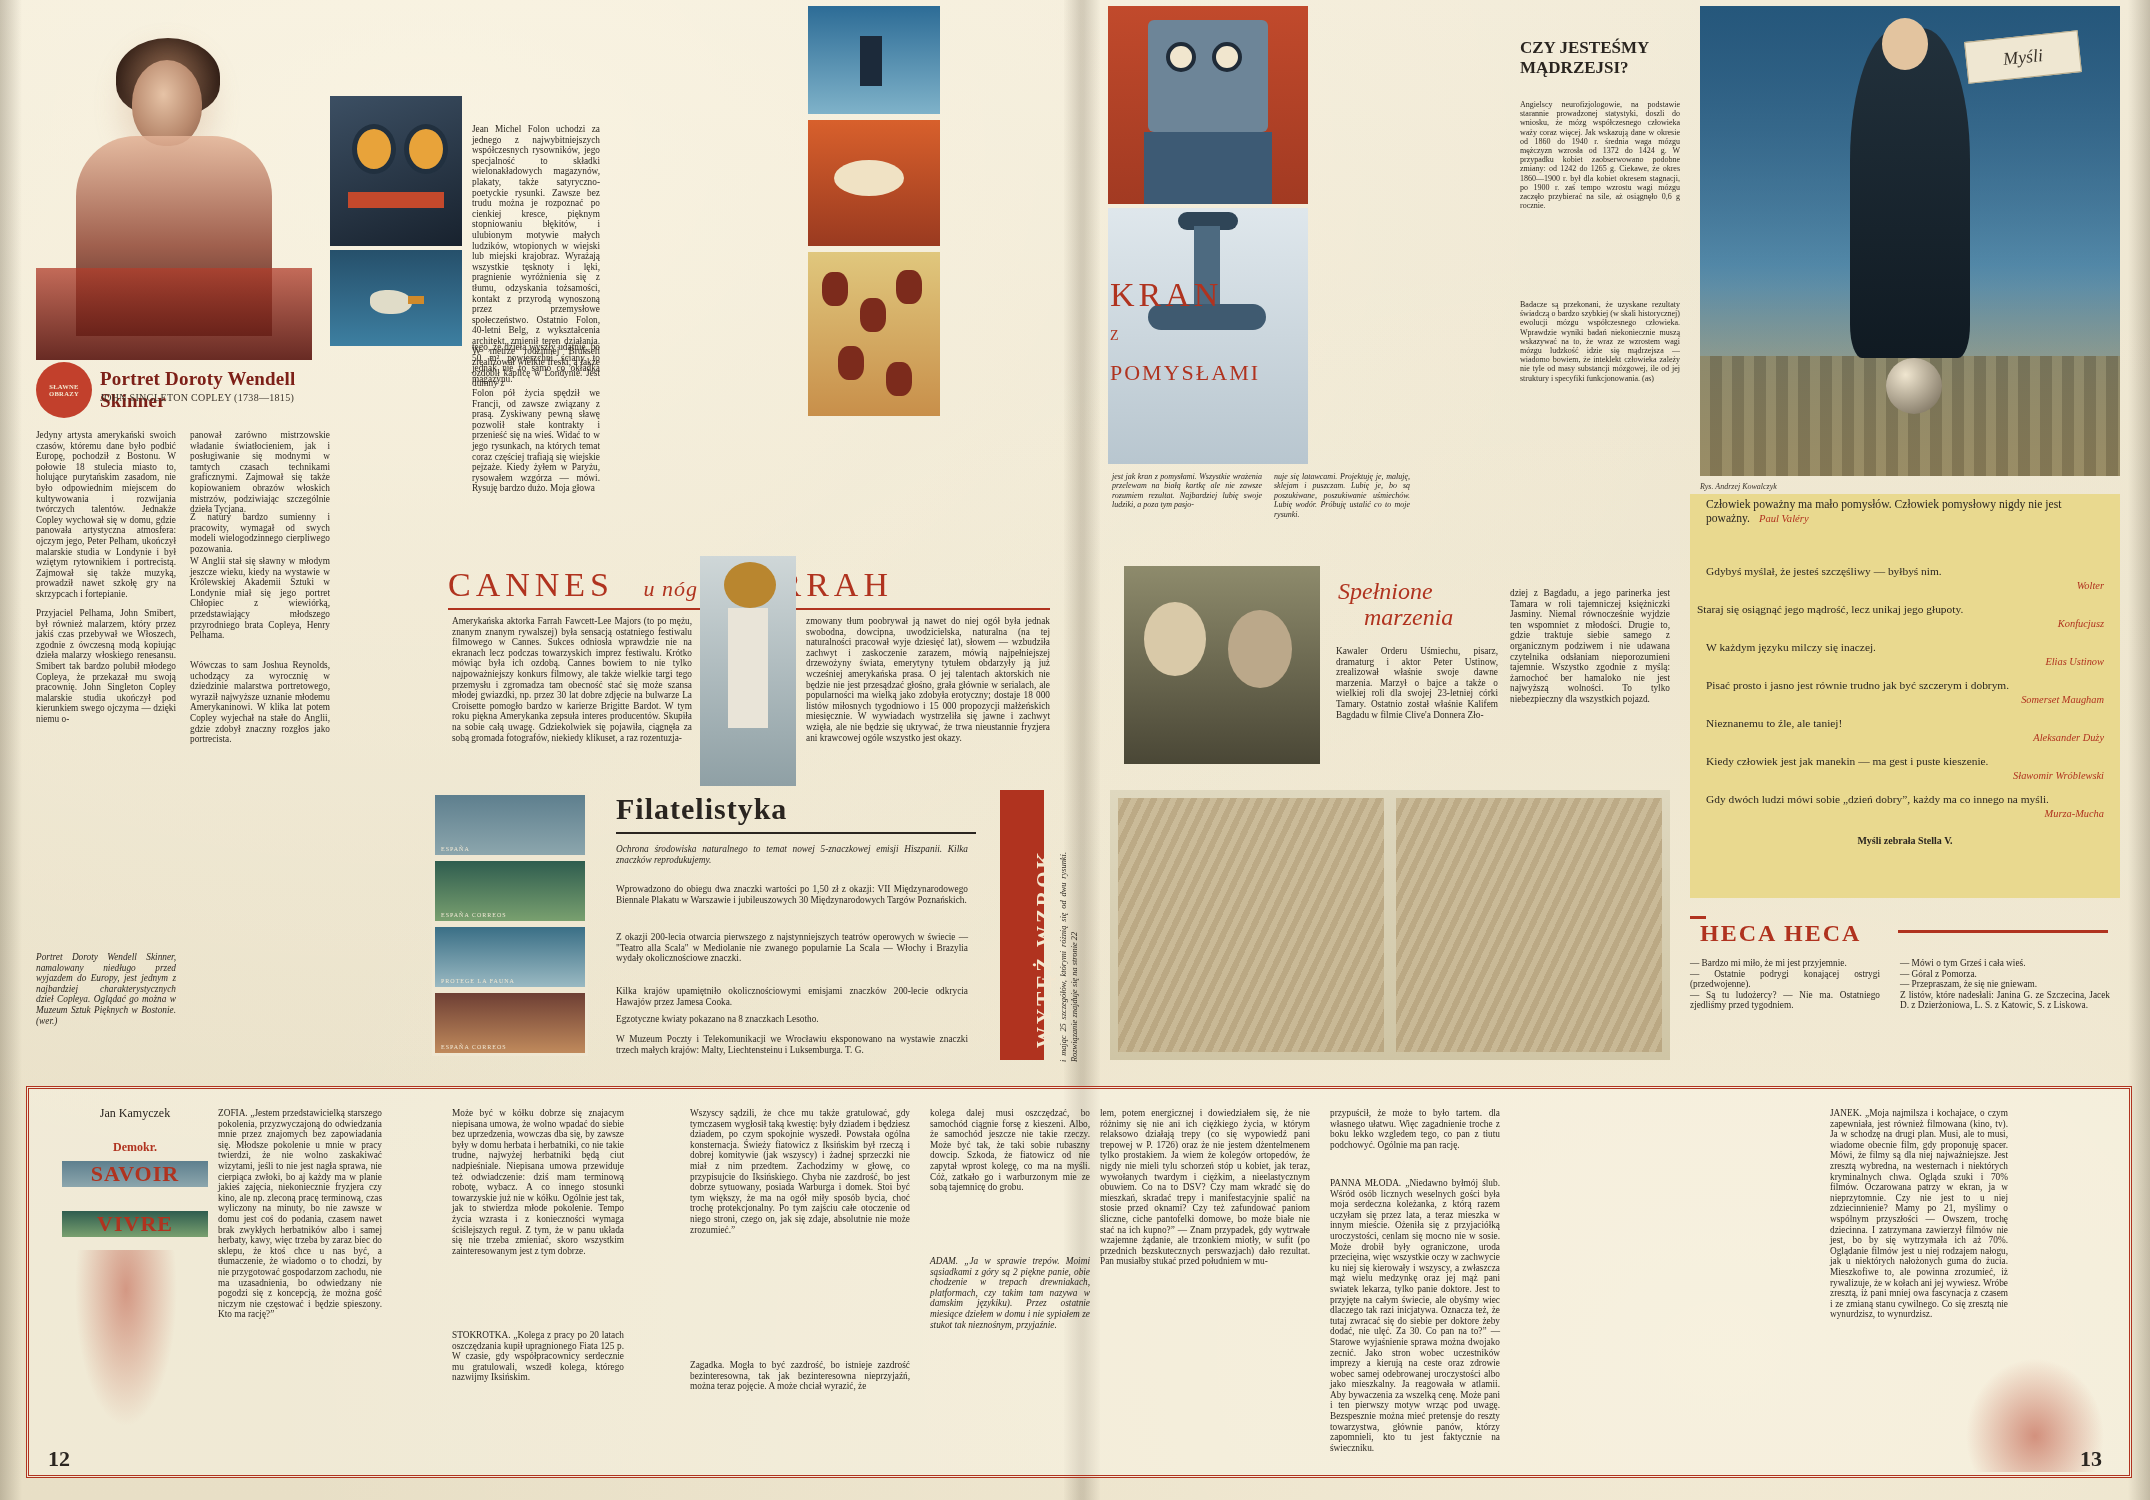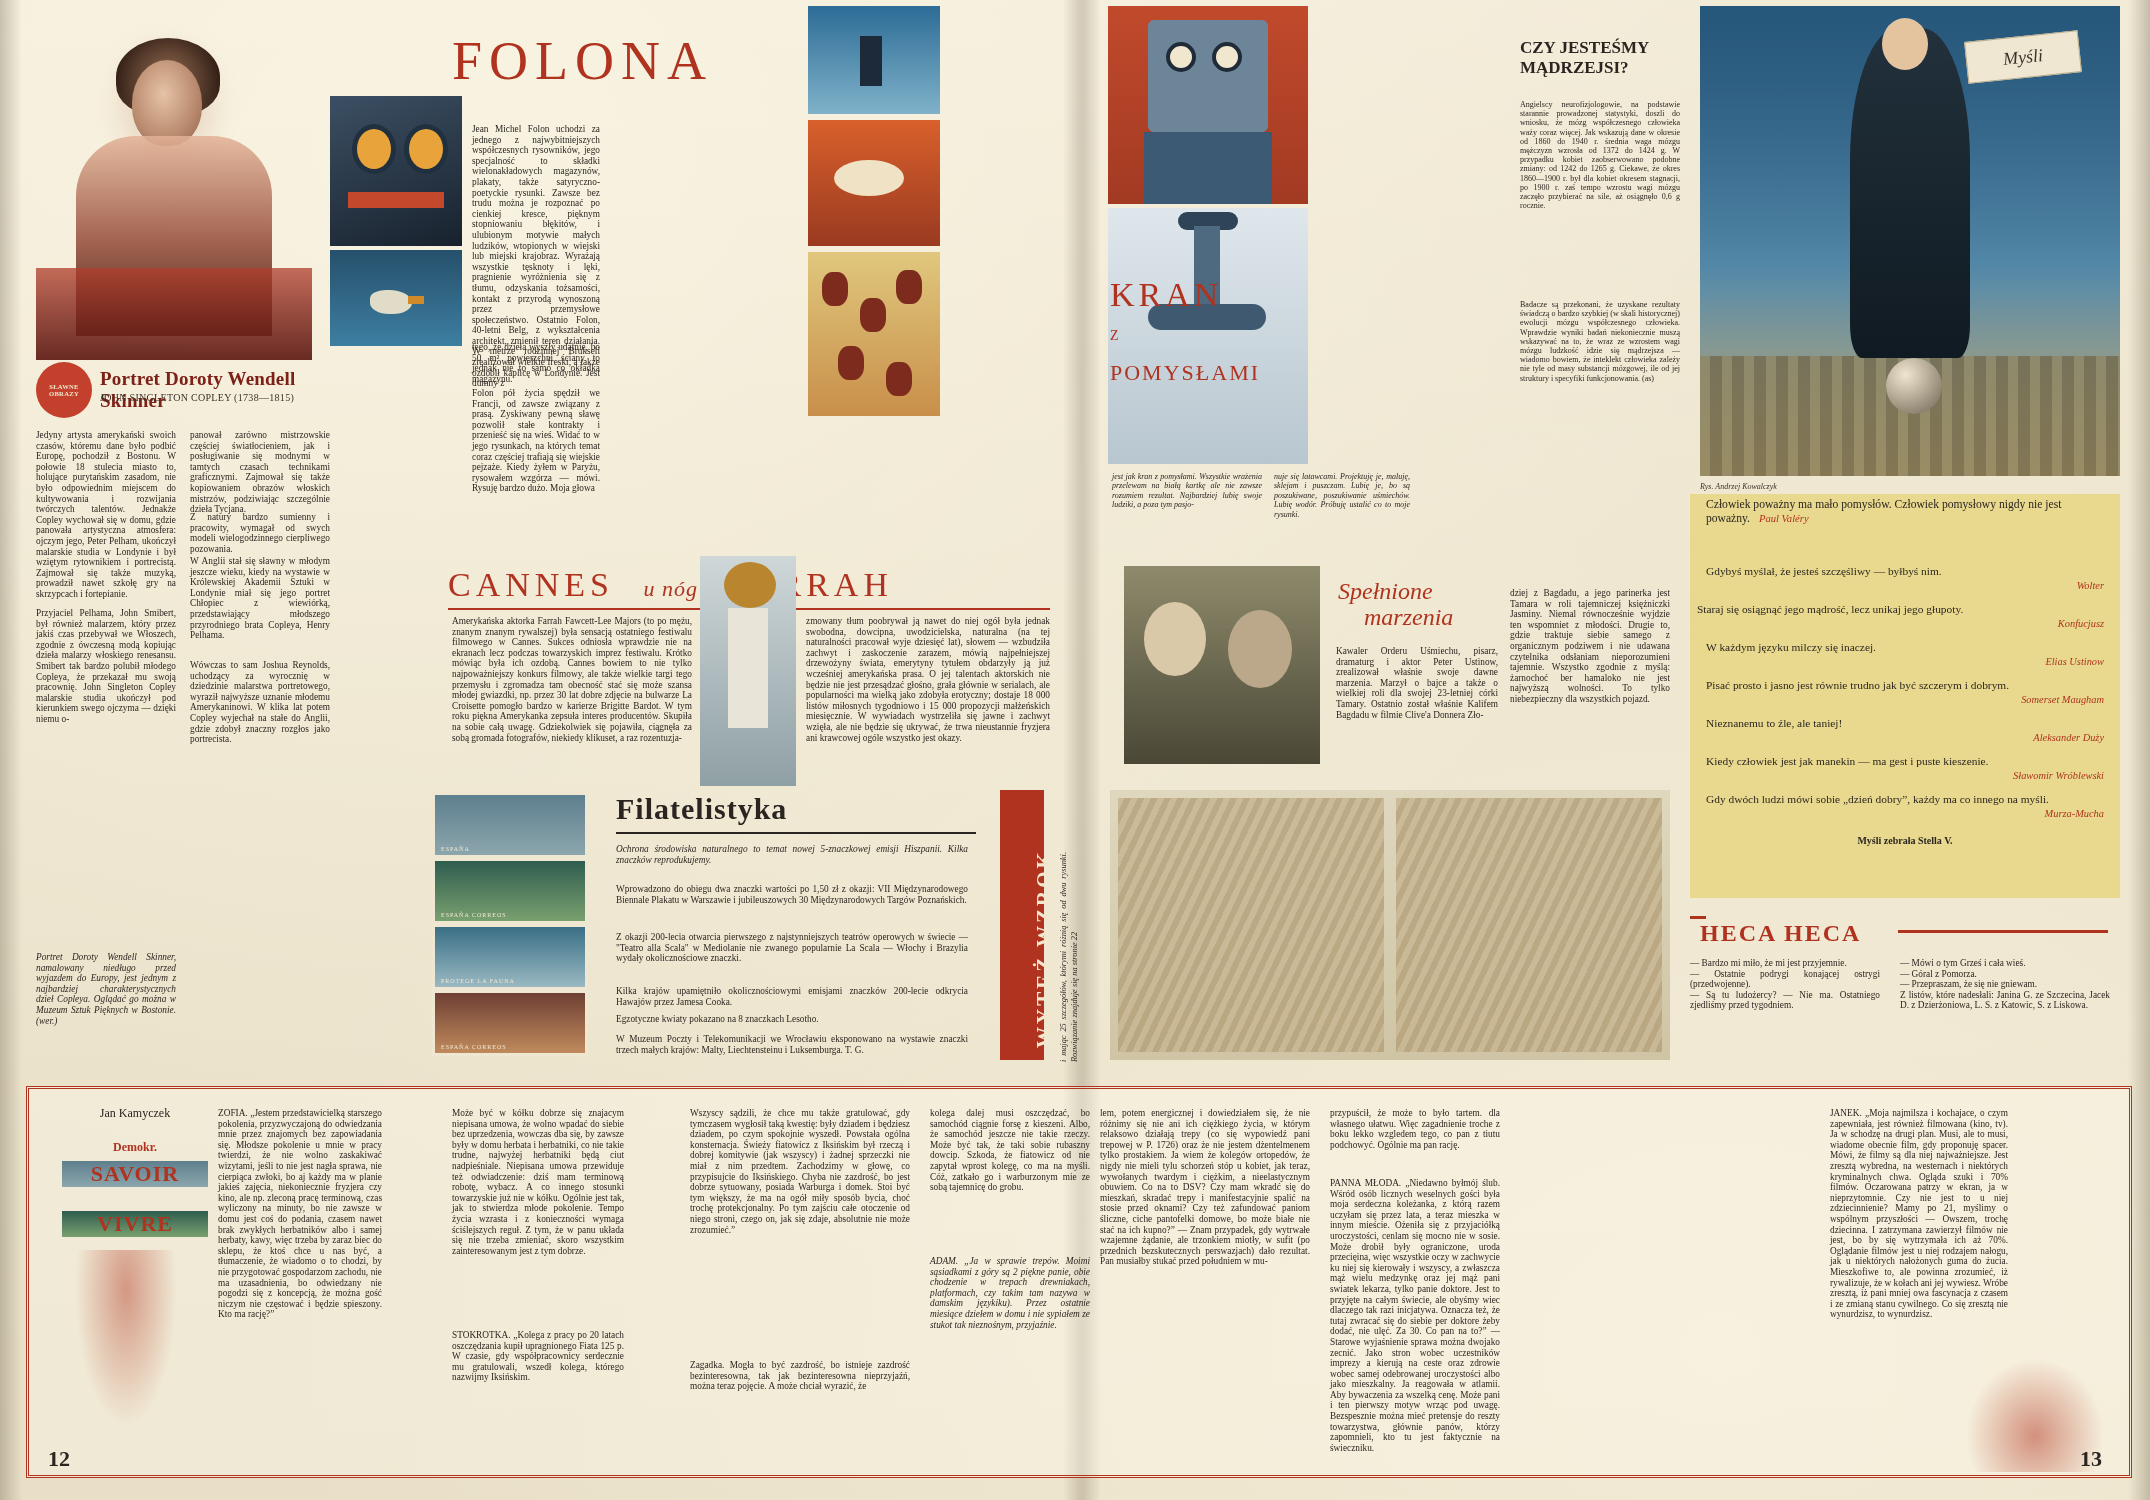--- a/index.html
+++ b/index.html
@@ -230,27 +230,26 @@
     <div class="body"></div>
     <div class="tablecloth"></div>
   </div>
 
   <div id="stamp-red">SŁAWNE OBRAZY</div>
   <div id="portrait-title">Portret Doroty Wendell Skinner</div>
   <div id="portrait-sub">JOHN SINGLETON COPLEY (1738—1815)</div>
 
   <div class="col txt" style="left:36px;top:430px;width:140px;">Jedyny artysta amerykański swoich czasów, któremu dane było podbić Europę, pochodził z Bostonu. W połowie 18 stulecia miasto to, holujące purytańskim zasadom, nie było odpowiednim miejscem do kultywowania i rozwijania twórczych talentów. Jednakże Copley wychował się w domu, gdzie panowała artystyczna atmosfera: ojczym jego, Peter Pelham, ukończył malarskie studia w Londynie i był wziętym rytownikiem i portrecistą. Zajmował się także muzyką, prowadził nawet szkołę gry na skrzypcach i fortepianie.</div>
   <div class="col txt" style="left:36px;top:608px;width:140px;">Przyjaciel Pelhama, John Smibert, był również malarzem, który przez jakiś czas przebywał we Włoszech, zgodnie z ówczesną modą kopiując dzieła malarzy włoskiego renesansu. Smibert tak bardzo polubił młodego Copleya, że przekazał mu swoją pracownię. John Singleton Copley malarskie studia ukończył pod kierunkiem swego ojczyma — dzięki niemu o-</div>
-  <div class="col txt" style="left:190px;top:430px;width:140px;">panował zarówno mistrzowskie częściej światłocieniem, jak i posługiwanie się modnymi w tamtych czasach technikami graficznymi. Zajmował się także kopiowaniem obrazów włoskich mistrzów, podziwiając szczególnie dzieła Tycjana.</div>
+  <div class="col txt" style="left:190px;top:430px;width:140px;">panował zarówno mistrzowskie władanie światłocieniem, jak i posługiwanie się modnymi w tamtych czasach technikami graficznymi. Zajmował się także kopiowaniem obrazów włoskich mistrzów, podziwiając szczególnie dzieła Tycjana.</div>
   <div class="col txt" style="left:190px;top:512px;width:140px;">Z natury bardzo sumienny i pracowity, wymagał od swych modeli wielogodzinnego cierpliwego pozowania.</div>
   <div class="col txt" style="left:190px;top:556px;width:140px;">W Anglii stał się sławny w młodym jeszcze wieku, kiedy na wystawie w Królewskiej Akademii Sztuki w Londynie miał się jego portret Chłopiec z wiewiórką, przedstawiający młodszego przyrodniego brata Copleya, Henry Pelhama.</div>
   <div class="col txt" style="left:190px;top:660px;width:140px;">Wówczas to sam Joshua Reynolds, uchodzący za wyrocznię w dziedzinie malarstwa portretowego, wyraził najwyższe uznanie młodemu Amerykaninowi. W klika lat potem Copley wyjechał na stałe do Anglii, gdzie zdobył znaczny rozgłos jako portrecista.</div>
   <div class="col txt ital" style="left:36px;top:952px;width:140px;">Portret Doroty Wendell Skinner, namalowany niedługo przed wyjazdem do Europy, jest jednym z najbardziej charakterystycznych dzieł Copleya. Oglądać go można w Muzeum Sztuk Pięknych w Bostonie. (wer.)</div>
 
-  <div id="folona-title">FOLONA</div>
   <div class="art" id="art-robot">
     <div class="eye e1"></div>
       <div class="eye e2"></div>
       <div class="mouth"></div>
   </div>
   <div class="art" id="art-bird">
     <div class="b"></div>
       <div class="bk"></div>
   </div>
   <div class="art" id="art-sea">

